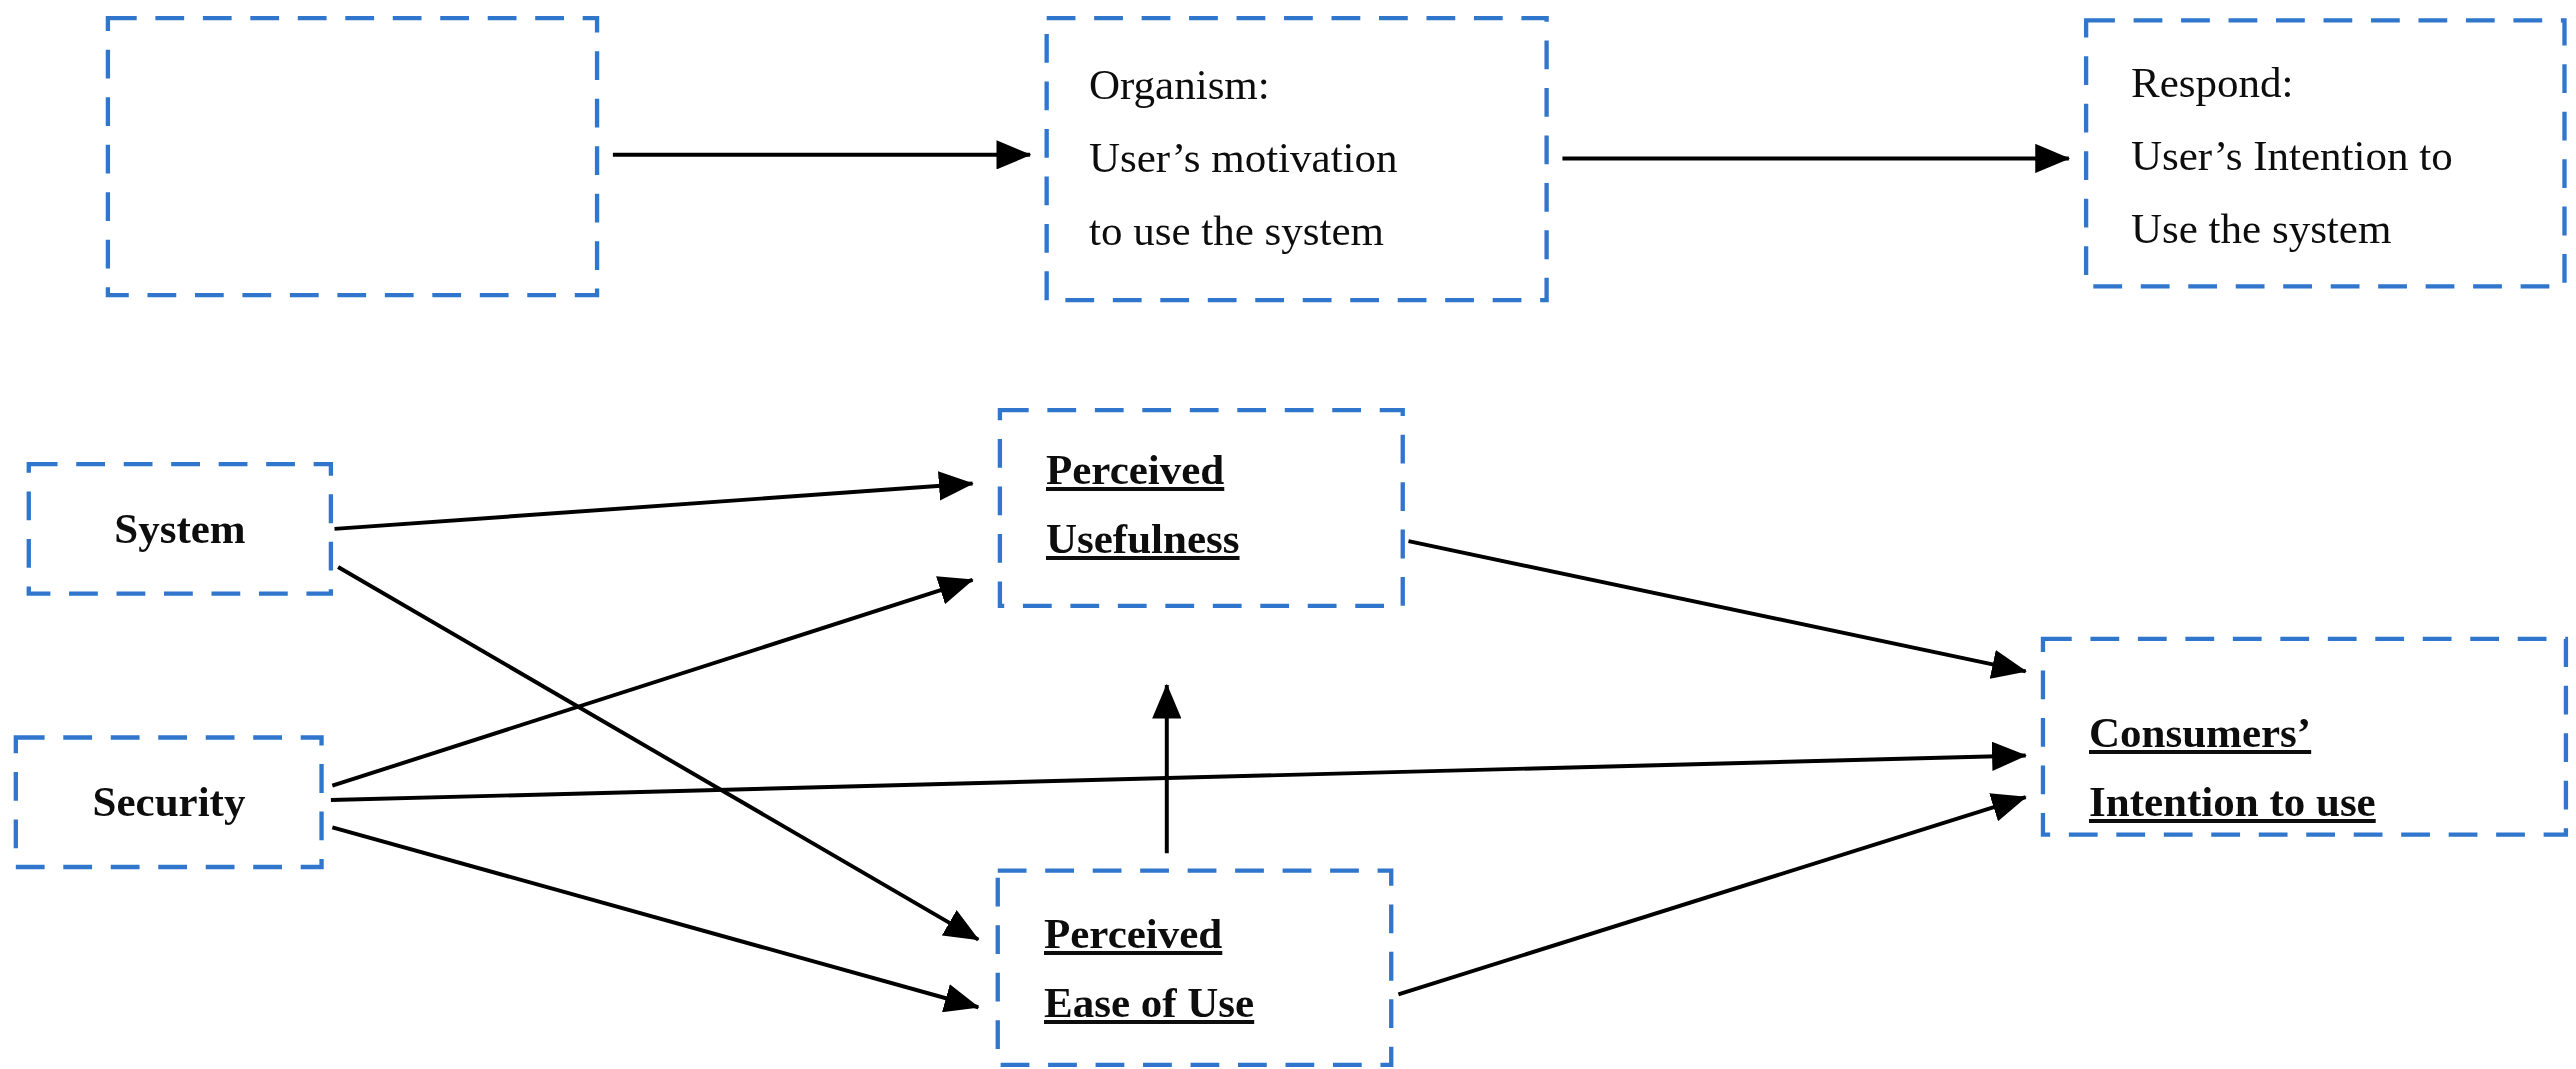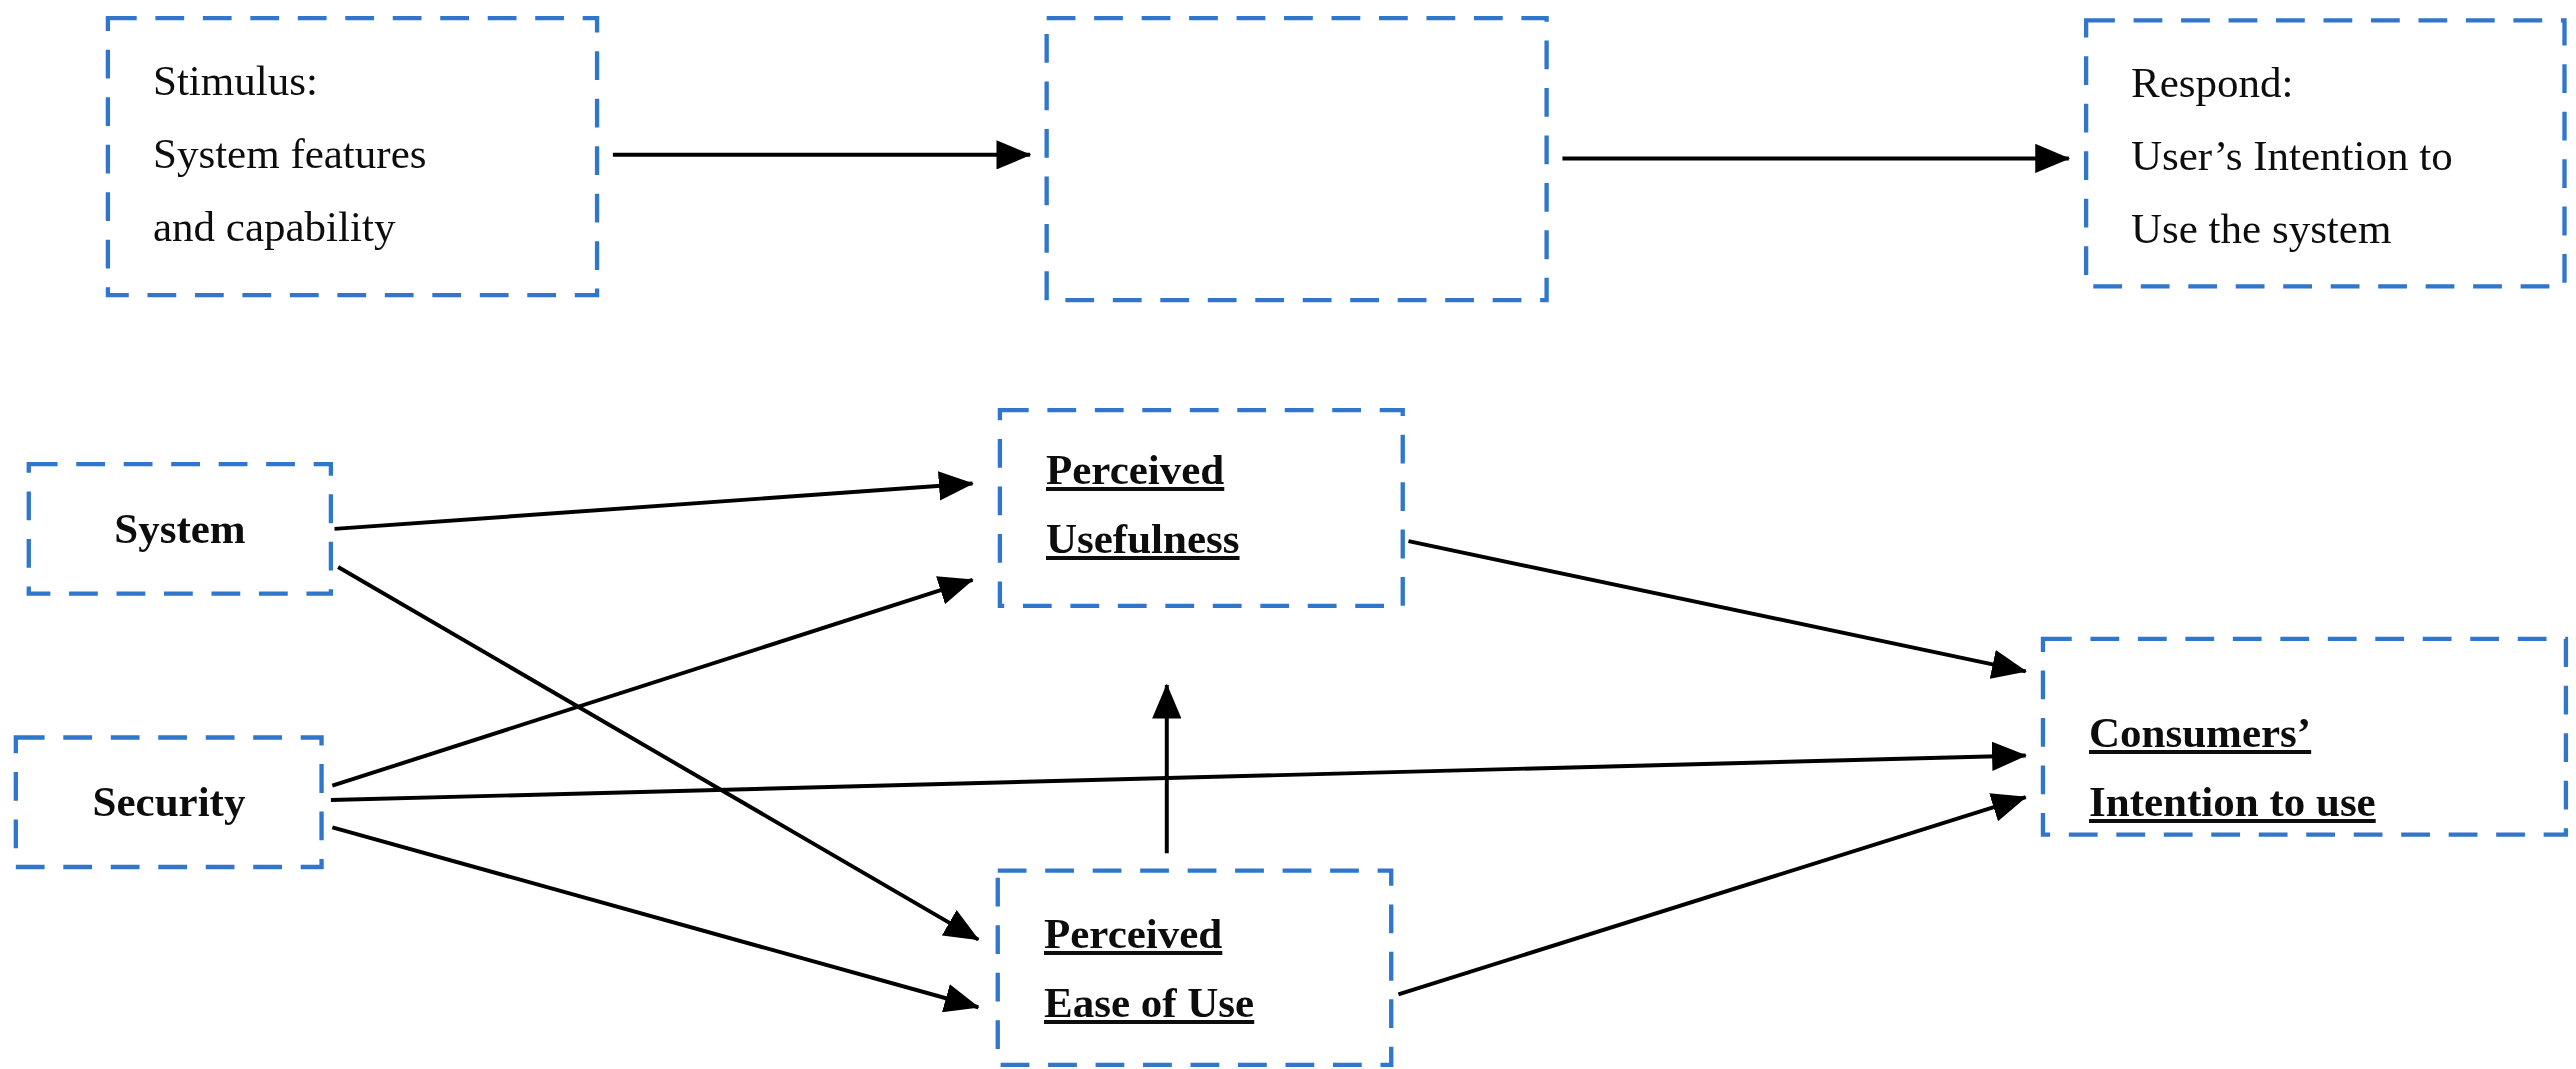--- a/index.html
+++ b/index.html
@@ -70,26 +70,26 @@
       <line x1="470" y1="788" x2="1360" y2="1306"></line>
       <line x1="462" y1="1092" x2="1352" y2="806"></line>
       <line x1="460" y1="1112" x2="2816" y2="1050"></line>
       <line x1="462" y1="1150" x2="1360" y2="1400"></line>
       <line x1="1622" y1="1186" x2="1622" y2="952"></line>
       <line x1="1958" y1="752" x2="2816" y2="933"></line>
       <line x1="1944" y1="1382" x2="2816" y2="1108"></line>
     </g>
   </svg>
 
-  <div class="box toprow" style="left:108px; top:18px; width:489px; height:277px; padding:26px 0 0 45px;">
-    <span class="ln">Stimulus:</span>
-    <span class="ln">System features</span>
-    <span class="ln">and capability</span>
+
+  <div class="box toprow" style="left:1047px; top:18px; width:500px; height:282px; padding:30px 0 0 42px;">
+    <span class="ln">Organism:</span>
+    <span class="ln">User’s motivation</span>
+    <span class="ln">to use the system</span>
   </div>
-
 
   <div class="box toprow" style="left:2086px; top:20px; width:478px; height:266px; padding:26px 0 0 45px;">
     <span class="ln">Respond:</span>
     <span class="ln">User’s Intention to</span>
     <span class="ln">Use the system</span>
   </div>
 
   <div class="box centered" style="left:29px; top:464px; width:302px; height:129px;">
     <span>System</span>
   </div>

